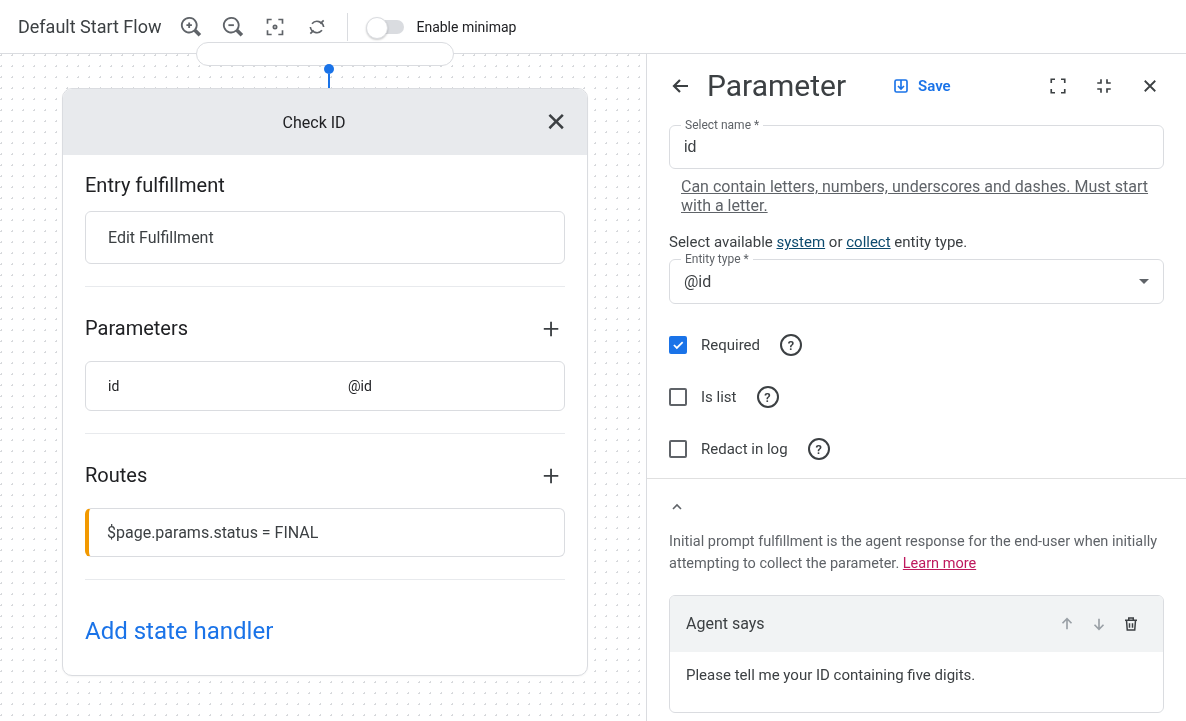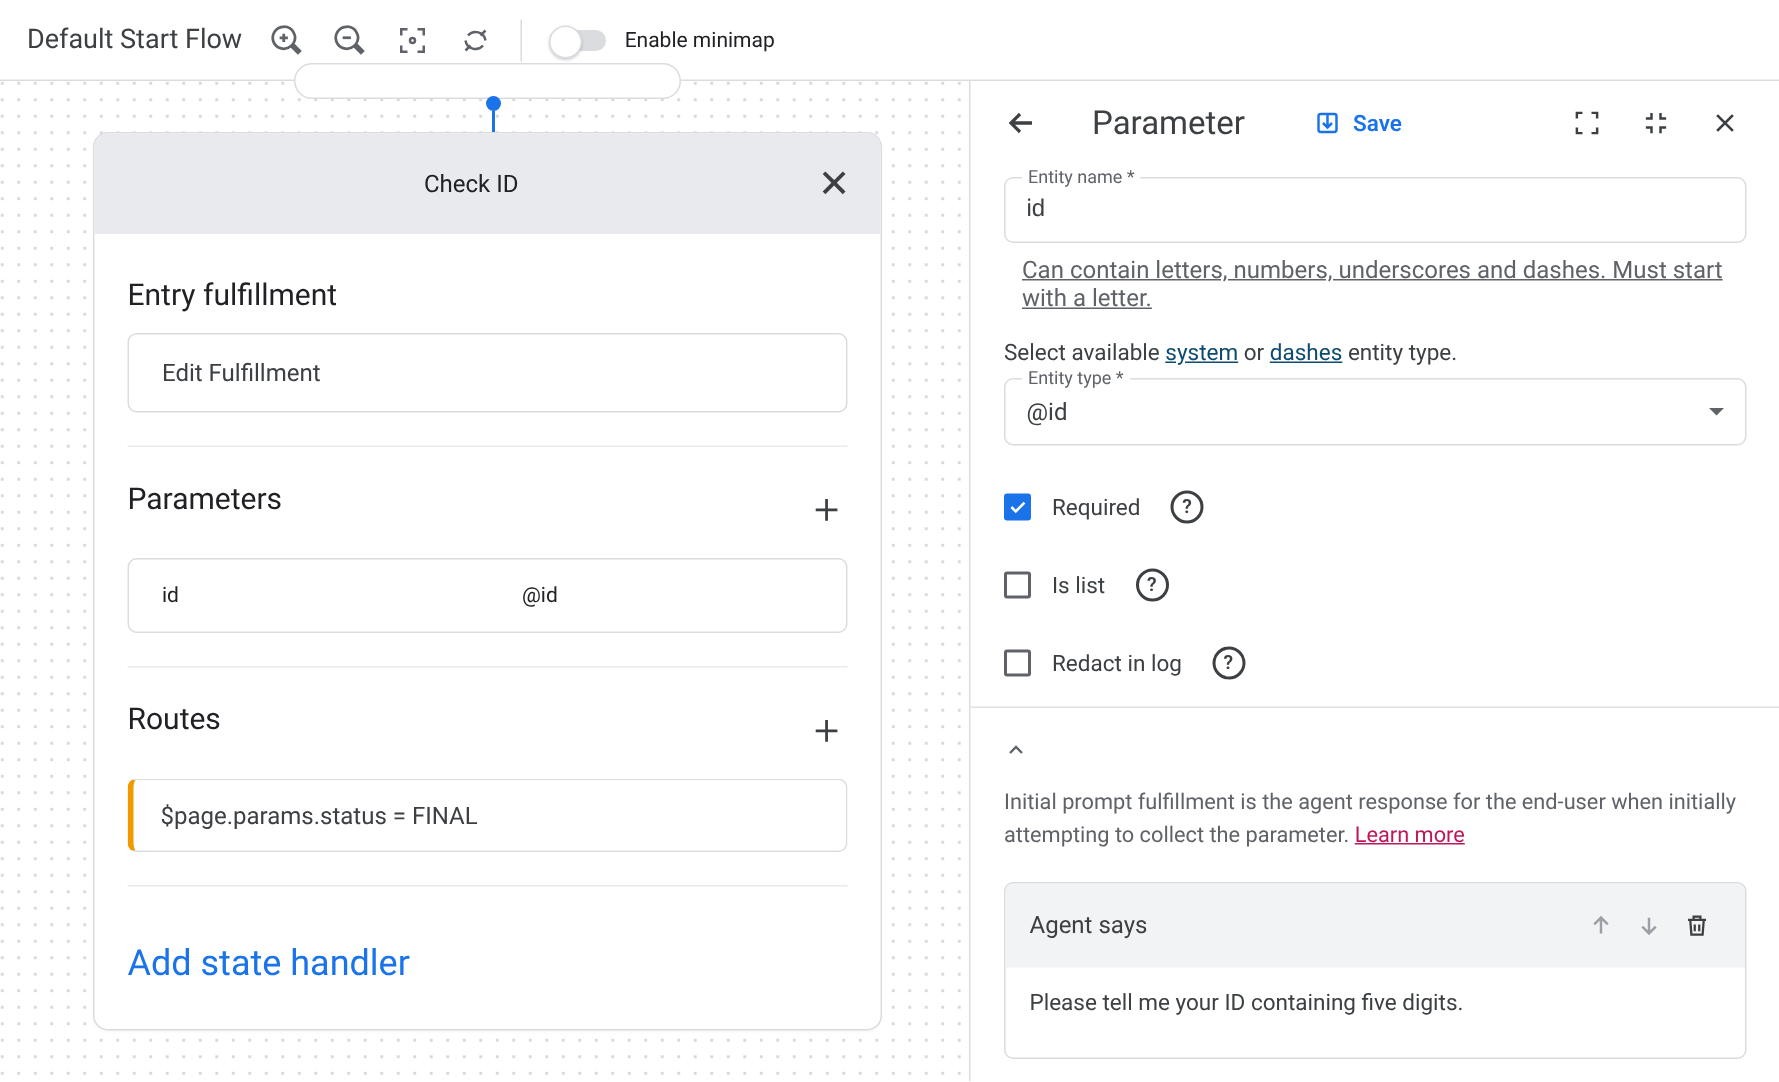--- a/index.html
+++ b/index.html
@@ -25,35 +25,35 @@
   .connector .line { width:2px; height:20px; background:#1a73e8; }
   .connector .arrow { width:0; height:0; border-left:5px solid transparent; border-right:5px solid transparent; border-top:6px solid #1a73e8; }
 
   .node-pill { position:absolute; left:196px; top:-12px; width:258px; height:24px; background:#fff; border:1px solid #dadce0; border-radius:20px; }
 
   .card { position:absolute; left:62px; top:34px; width:526px; background:#fff; border:1px solid #dadce0; border-radius:10px; overflow:hidden; box-shadow: 0 1px 2px rgba(0,0,0,.04); }
   .card-head { background:#e8eaed; padding: 18px 20px; display:flex; align-items:center; }
   .card-head .title { flex:1; text-align:center; font-size:16px; color:#202124; }
   .close-x { font-size: 26px; color:#3c4043; cursor:pointer; font-weight:400; }
   .card-body { padding: 18px 22px 30px 22px; }
-  .section-title { font-size:20px; color:#202124; margin-bottom: 14px; display:flex; justify-content:space-between;margin-top:10px; }
+  .section-title { font-size:20px; color:#202124; margin-bottom: 14px; display:flex; align-items:center; justify-content:space-between; }
   .plus { font-size:28px; font-weight:300; color:#3c4043; cursor:pointer; }
   .panel-row { border:1px solid #dadce0; border-radius:6px; padding: 16px 22px; font-size:16px; color:#3c4043; }
   .divider { height:1px; background:#e8eaed; margin: 22px 0; }
   .param-row { border:1px solid #dadce0; border-radius:6px; padding: 16px 22px; display:flex; }
   .param-row .col1 { width: 240px; }
   .route-row { border:1px solid #dadce0; border-radius:6px; border-left:4px solid #f29900; padding: 14px 18px; font-size:16px; color:#3c4043; }
   .add-link { color:#1a73e8; font-size:24px; margin-top: 37px; display:block; cursor:pointer; }
 
   
   .sidepanel { width: 540px; min-width:540px; height:100%; border-left:1px solid #dadce0; background:#fff; display:flex; flex-direction:column; position:relative; }
   
   .sp-head { padding: 14px 22px 4px 20px; display:flex; align-items:center; gap:12px; }
   .back-icon, .sp-act-icon { width:28px; height:28px; display:flex; align-items:center; justify-content:center; color:#3c4043; cursor:pointer; }
-  .sp-title { font-size:22px; color:#3c4043; flex-shrink:0;margin-left:21px; }
+  .sp-title { font-size:30px; color:#3c4043; flex-shrink:0; }
   .save { color:#1a73e8; font-weight:600; font-size:15px; display:flex; align-items:center; gap:8px; margin-left: 34px; cursor:pointer; }
   .sp-spacer { flex:1; }
   .sp-actions { display:flex; align-items:center; gap:18px; }
 
   .sp-body { padding: 10px 22px 0 22px; overflow:auto; }
   .field-wrap { position:relative; margin-top:8px; }
   .field-wrap label { position:absolute; top:-7px; left:12px; background:#fff; padding:0 4px; font-size:12px; color:#5f6368; }
   .text-input, .select-input { width:100%; border:1px solid #dadce0; border-radius:6px; padding: 12px 14px; font-size:16px; color:#3c4043; }
   .helper { font-size:16px; color:#5f6368; margin:8px 2px 17px 12px;text-decoration:underline; }
   .entity-line { margin: 18px 0 8px 0; font-size:15px; color:#3c4043; }
@@ -192,27 +192,27 @@
           <div class="sp-act-icon">
             <svg width="18" height="18" viewBox="0 0 24 24" stroke="#3c4043" stroke-width="2.4">
                 <path d="M5 5l14 14M19 5L5 19"></path>
               </svg>
           </div>
         </div>
       </div>
 
       <div class="sp-body">
         <div class="field-wrap">
-          <label>Entity name *</label>
+          <label>Select name *</label>
           <input class="text-input" value="id" style="">
         </div>
         <div class="helper">Can contain letters, numbers, underscores and dashes. Must start with a letter.</div>
 
         <div class="entity-line">
-          <span>Select available </span><span class="link">system</span><span> or </span><span class="link">dashes</span><span> entity type.</span>
+          <span>Select available </span><span class="link">system</span><span> or </span><span class="link">collect</span><span> entity type.</span>
         </div>
         <div class="field-wrap">
           <label>Entity type *</label>
           <div class="select-input">
             <span>@id</span>
             <span class="caret"></span>
           </div>
         </div>
 
         <div class="checks">

